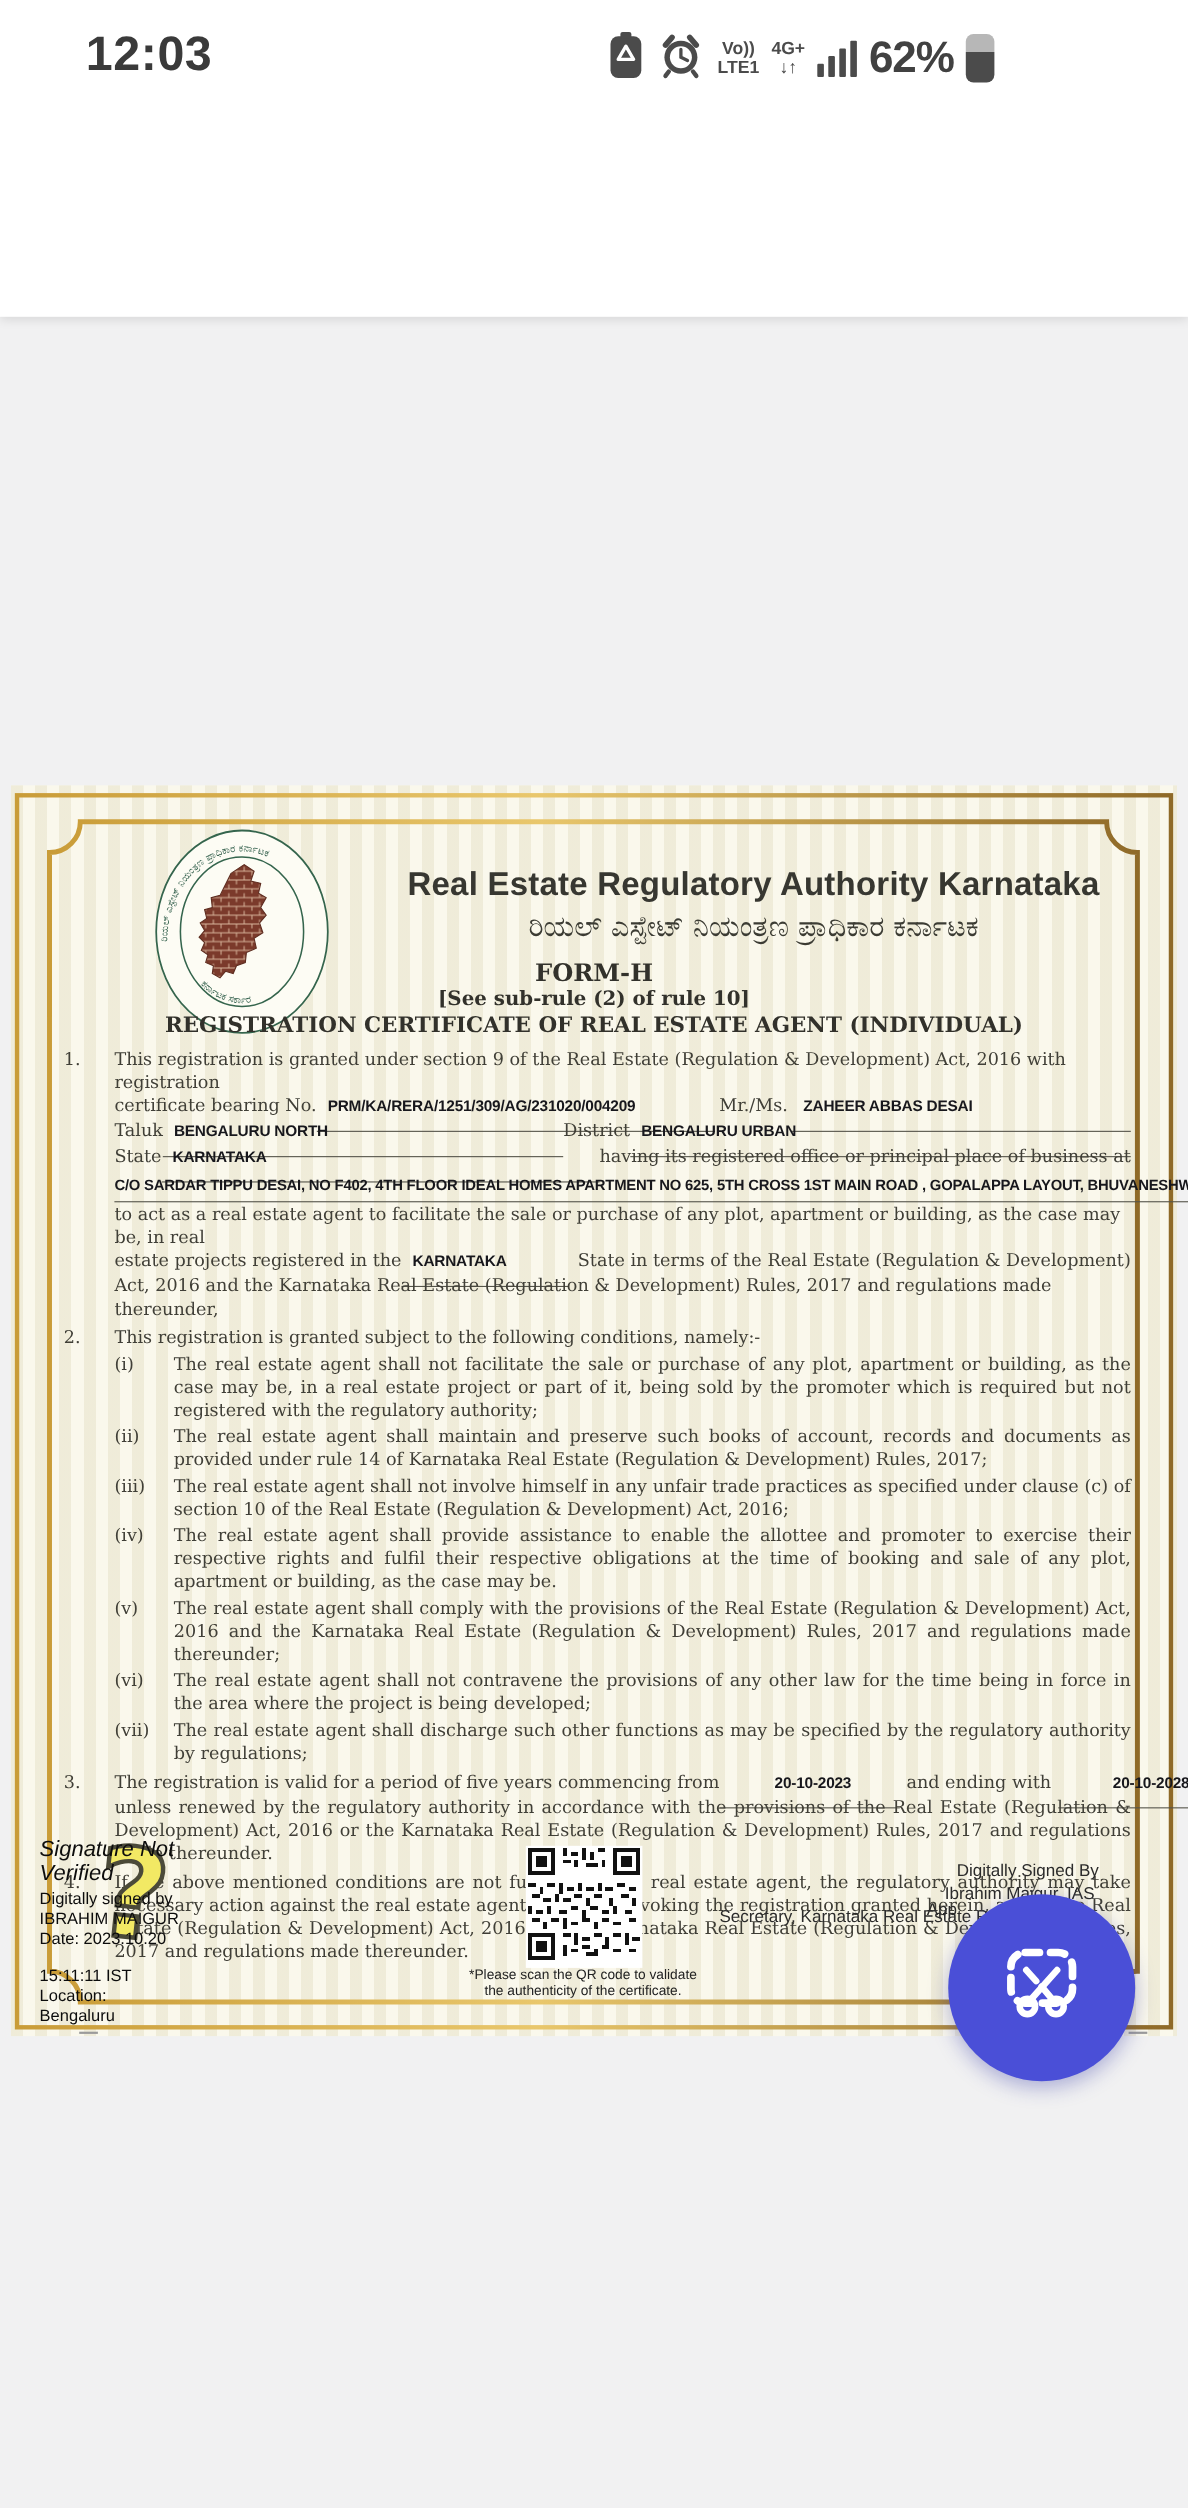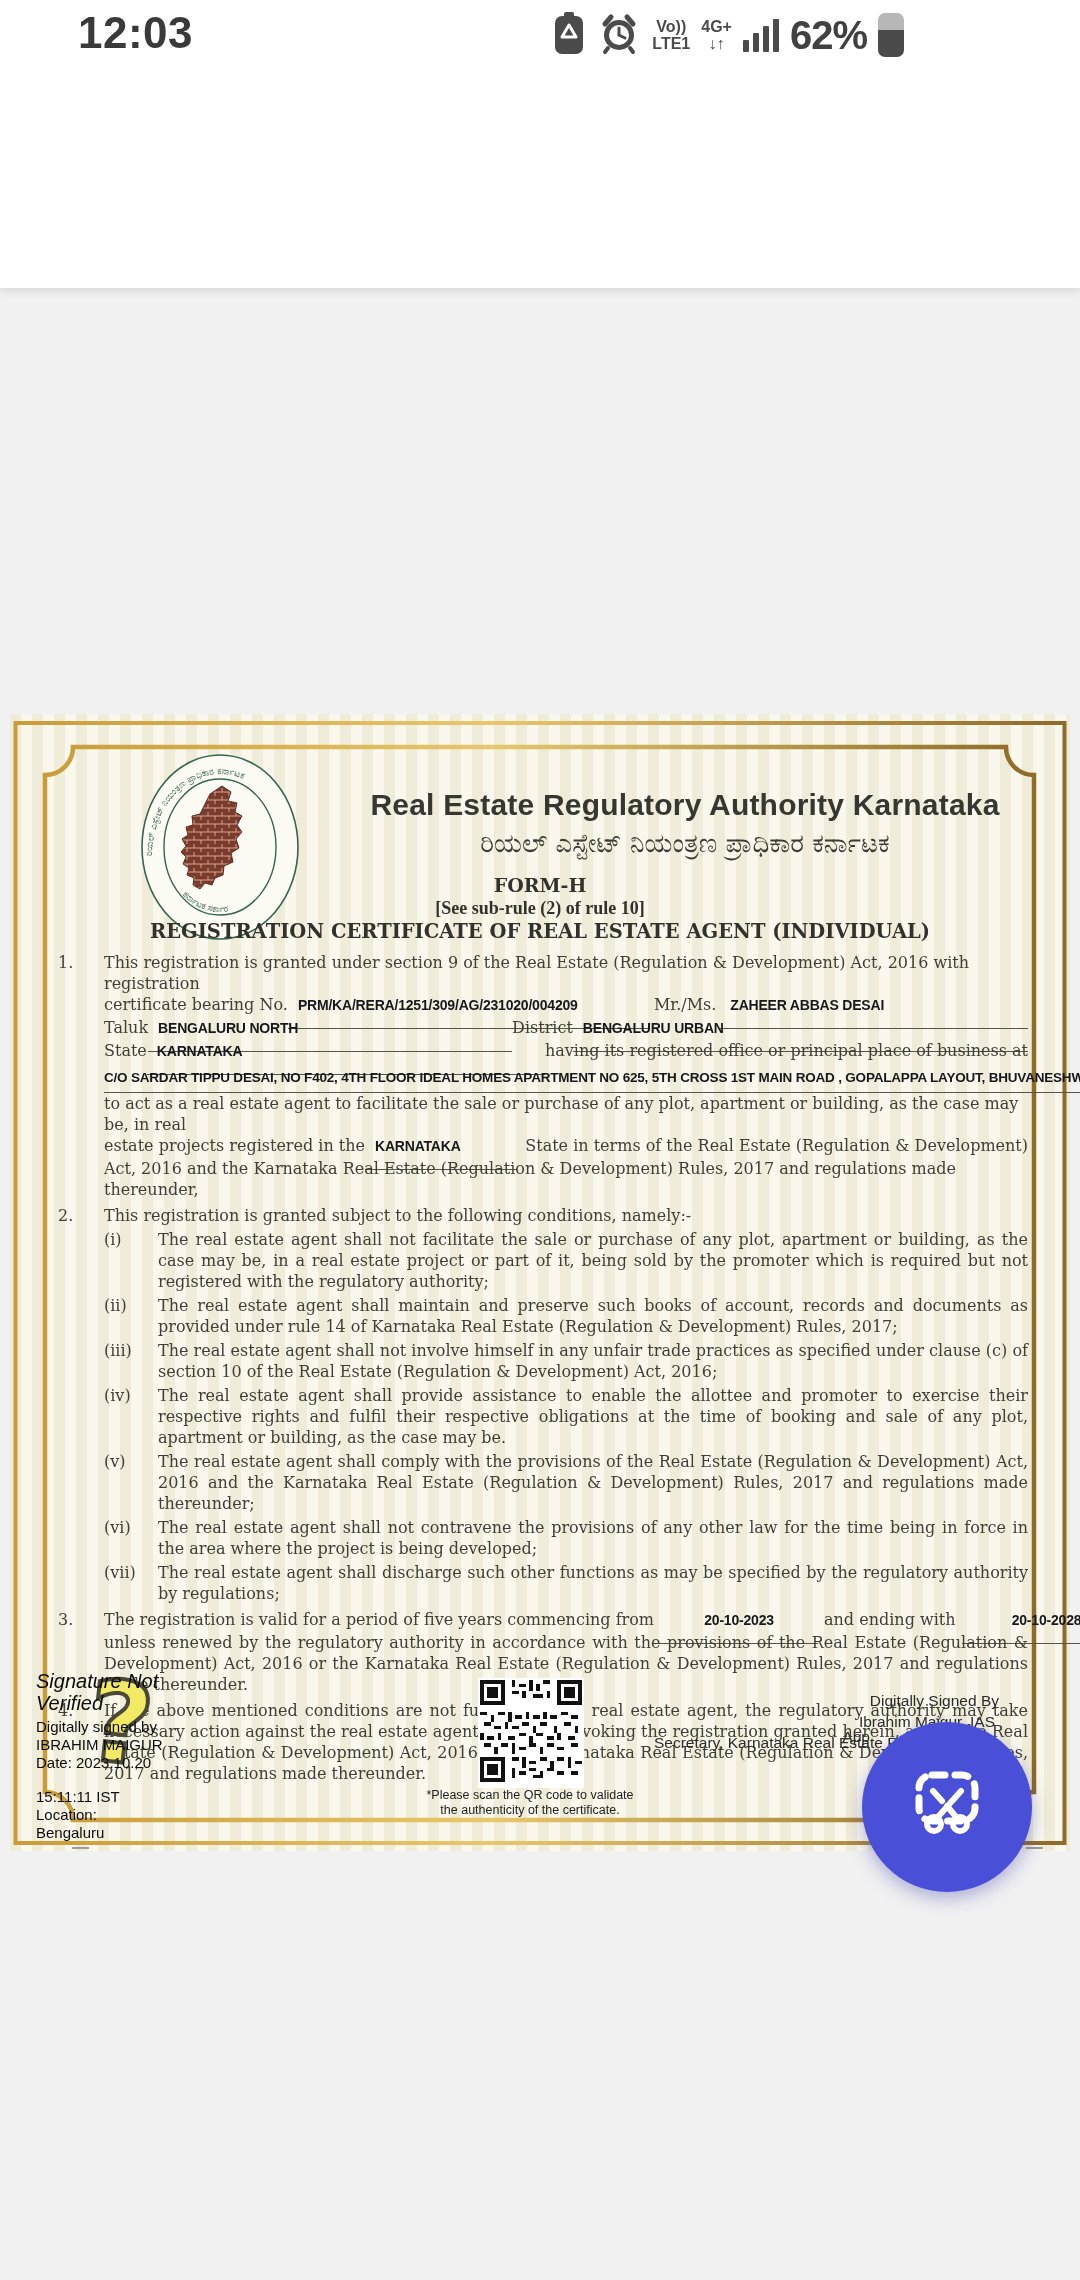--- a/index.html
+++ b/index.html
@@ -1,40 +1,40 @@
 <!DOCTYPE html>
 <html><head>
 <meta charset="utf-8">
 <style>
   html,body{margin:0;padding:0;width:1080px;height:2280px;overflow:hidden;
     background:#f1f1f2;font-family:"Liberation Sans","DejaVu Sans",sans-serif;}
   
   .top-band{position:absolute;left:0;top:0;width:1080px;height:288px;background:#ffffff;
     box-shadow:0 3px 9px rgba(0,0,0,.10);}
-  .statusbar{position:absolute;left:0;top:0;width:944px;height:70px;}
+  .statusbar{position:absolute;left:0;top:17px;width:944px;height:70px;}
   .sb-time{position:absolute;left:78px;top:8px;font-size:44px;font-weight:600;color:#3a3a3a;letter-spacing:.5px;}
   .sb-right{position:absolute;right:40px;top:10px;display:flex;align-items:center;gap:11px;color:#4b4b4b;}
   .sb-2line{display:flex;flex-direction:column;align-items:center;line-height:17px;font-size:16px;font-weight:700;color:#4b4b4b;}
   .sb-pct{font-size:40px;font-weight:600;color:#414141;letter-spacing:-1px;}
   .sb-batt{width:26px;height:44px;border-radius:7px;background:linear-gradient(#b7b7b7 0 38%,#4b4b4b 38%);}
   .sb-bars{display:flex;align-items:flex-end;gap:4px;height:34px;}
   .sb-bars i{display:block;width:6px;background:#4b4b4b;border-radius:1px;}
   
   .cert{position:absolute;left:10px;top:714px;width:1060px;height:1137px;
     background:
       repeating-linear-gradient(90deg,rgba(222,216,186,.38) 0 11px,rgba(255,255,255,0) 11px 22px),
       #faf8ec;}
   .cert-borders{position:absolute;left:0;top:0;}
   .seal{position:absolute;left:128px;top:38px;}
   .cert-titles{position:absolute;left:300px;right:10px;top:74px;text-align:center;}
   .t-en{font-size:30px;font-weight:700;color:#373731;letter-spacing:.2px;}
   .t-kn{font-size:26px;color:#3c3c34;margin-top:6px;font-family:"DejaVu Sans",sans-serif;}
   .form-block{position:absolute;left:0;right:0;top:160px;text-align:center;
     font-family:"DejaVu Serif","Liberation Serif",serif;color:#32312b;font-weight:700;line-height:23px;}
-  .f1{font-size:19px;} .f2{font-size:18px;font-family:Liberation Serif, serif;} .f3{font-size:19.5px;}
+  .f1{font-size:22px;} .f2{font-size:18px;} .f3{font-size:19.5px;}
   .content{position:absolute;left:48px;right:42px;top:238px;
     font-family:"DejaVu Serif","Liberation Serif",serif;font-size:16px;color:#403f37;line-height:21px;}
   .item{display:flex;margin-bottom:5px;}
   .inum{width:46px;flex:none;}
   .ibody{flex:1;min-width:0;}
   .fline{display:flex;align-items:baseline;white-space:nowrap;height:23px;}
   .fl-label{flex:none;}
   .field{border-bottom:1.6px solid #55544a;padding:0 4px 12px 10px;
     font-family:"Liberation Sans","DejaVu Sans",sans-serif;font-weight:700;font-size:14px;
     letter-spacing:-.2px;color:#17171c;overflow:hidden;}

